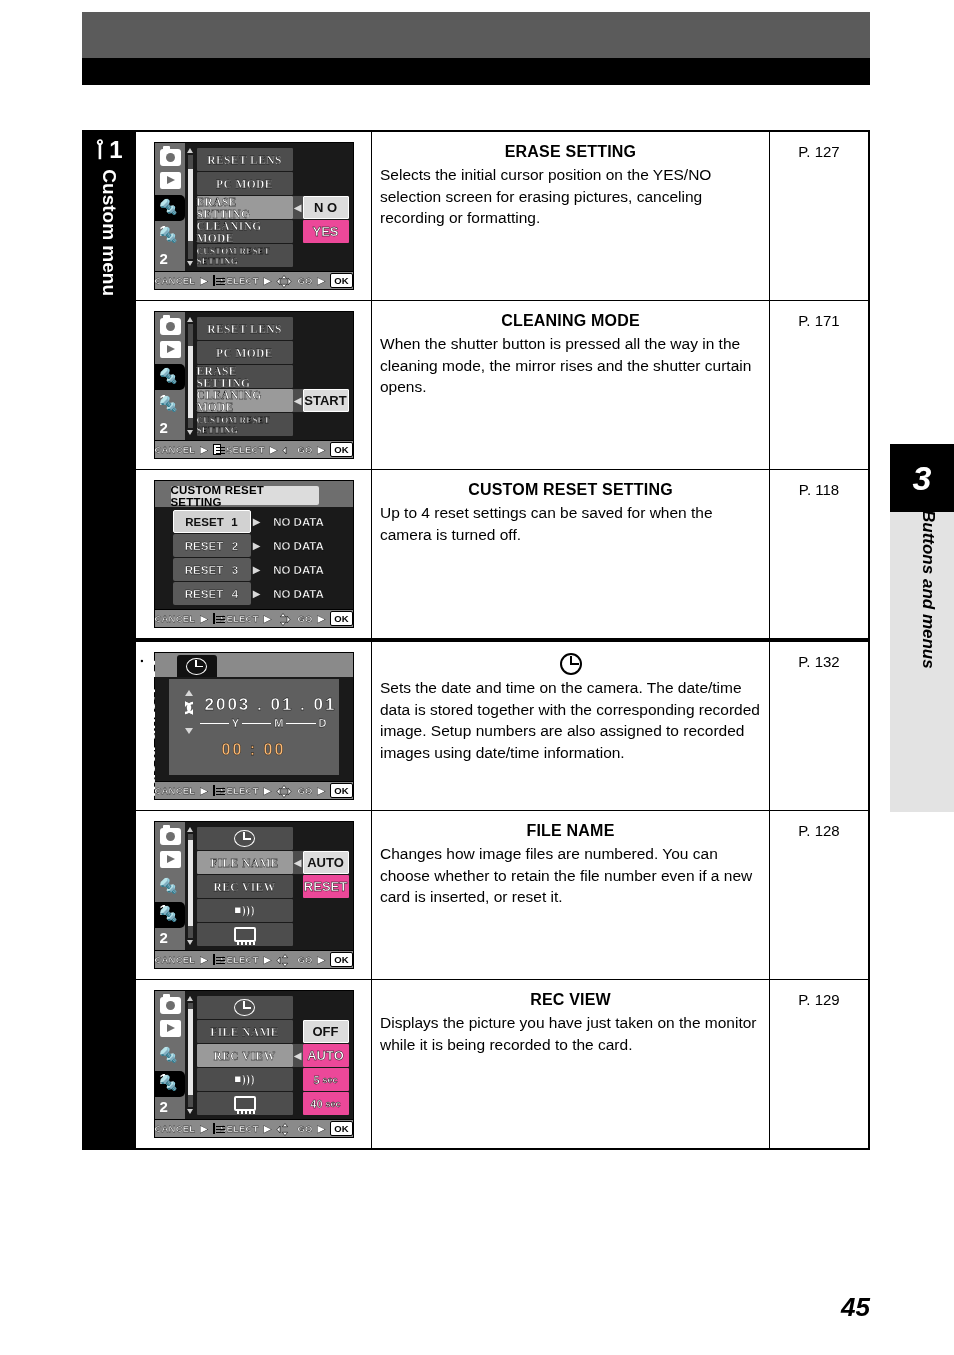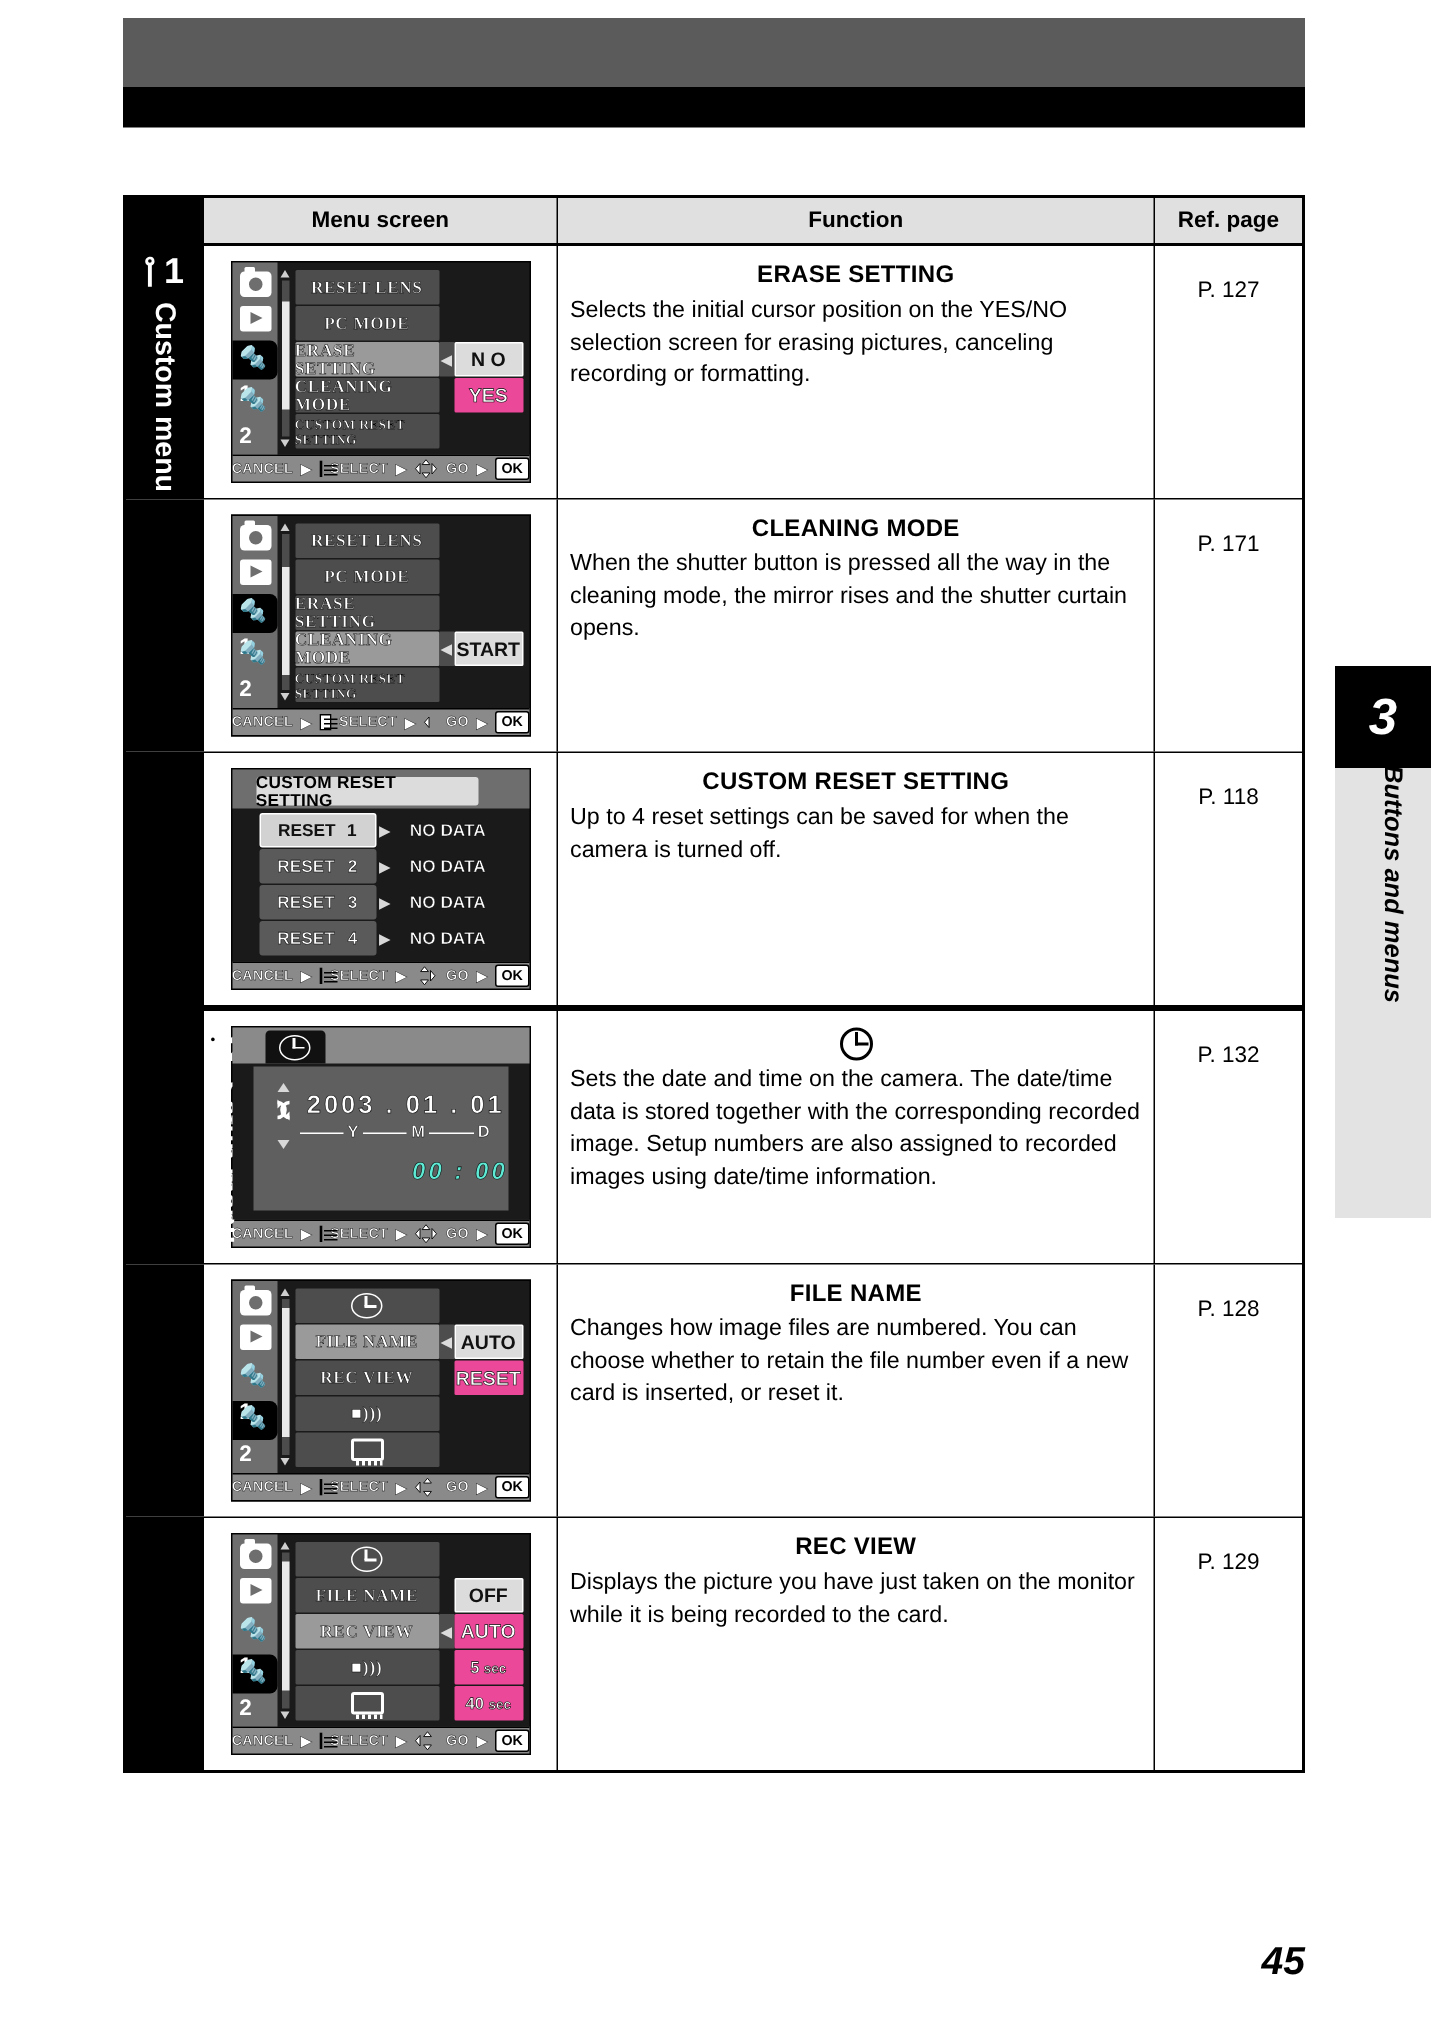--- a/index.html
+++ b/index.html
@@ -39,21 +39,21 @@
     background:#e0e0e0; text-align:center; font-weight:bold; font-size:15px;
     padding:6px 0 7px; border-bottom:2px solid #000;
   }
   .hdr-row .sidecol { border-bottom:2px solid #000; }
 
   .body-row { border-bottom:1px solid #000; }
   .body-row.thick { border-bottom:4px solid #000; }
   .body-row.last { border-bottom:none; }
   .body-row .c-menu { padding:10px 0 10px 0; display:flex; justify-content:center; }
   .body-row .c-func { padding:11px 8px 8px 8px; }
-  .body-row .c-ref  { padding:21px 0 0 0; text-align:center; font-size:15px; }
+  .body-row .c-ref  { padding:11px 0 0 0; text-align:center; font-size:15px; }
 
   .fn-title { text-align:center; font-weight:bold; font-size:16px; margin-bottom:3px; letter-spacing:0.2px; }
   .fn-body { font-size:15.5px; line-height:21.5px; }
 
   
   .vlabel { position:absolute; left:0; top:0; width:50px; height:100%; color:#fff; }
   .vlab-inner { position:absolute; left:50%; top:50%; transform:translate(-50%,-50%) rotate(90deg);
                 white-space:nowrap; display:flex; align-items:center; gap:6px; }
   .vlab-inner .wtxt { font-size:19px; font-weight:bold; font-family:"Liberation Sans", sans-serif; }
   .wrench-badge { display:inline-flex; align-items:center; transform:rotate(-90deg); }
@@ -137,22 +137,22 @@
   
   .dt-head { position:absolute; left:0; top:0; width:198px; height:24px; background:#8a8a8a; }
   .dt-tab { position:absolute; left:22px; top:2px; width:40px; height:22px; background:#111; border-radius:3px 3px 0 0;
             display:flex; align-items:center; justify-content:center; }
   .dt-body { position:absolute; left:14px; top:26px; width:170px; height:96px; background:#5f5f5f; }
   .dt-date { position:absolute; left:36px; top:16px; color:#fff; font-size:17px; font-weight:bold;
              letter-spacing:2px; -webkit-text-stroke:0.4px #000; font-family:"Liberation Sans", sans-serif; }
   .dt-ymd { position:absolute; left:28px; top:38px; width:130px; color:#fff; font-size:11px; font-weight:bold;
             display:flex; justify-content:space-between; align-items:center; -webkit-text-stroke:0.3px #000;}
   .dt-ymd .dash { flex:1 1 auto; height:1px; background:#fff; margin:0 3px; }
-  .dt-time { position:absolute; left:0; top:62px; width:170px; text-align:right; color:#5eead4;
-             font-size:16px; font-weight:bold; letter-spacing:2px;font-style:italic; -webkit-text-stroke:0.4px #000; }
+  .dt-time { position:absolute; left:0; top:62px; width:170px; text-align:center; color:#fdba74;
+             font-size:16px; font-weight:bold; letter-spacing:2px; -webkit-text-stroke:0.4px #000; }
   .dt-updn { position:absolute; left:12px; top:10px; width:16px; height:46px; color:#fff; }
   .clock-ic { display:inline-block; width:21px; height:17px; border:1.8px solid #fff; border-radius:50%;
               position:relative; }
   .clock-ic::before { content:""; position:absolute; left:8px; top:1px; width:1.6px; height:7px; background:#fff; }
   .clock-ic::after { content:""; position:absolute; left:8px; top:7px; width:8px; height:1.6px; background:#fff; }
 
   
   .ic-beep { color:#fff; font-size:12px; font-weight:bold; -webkit-text-stroke:0.3px #000; }
   .ic-mon { display:inline-block; width:22px; height:15px; border:2px solid #fff; border-radius:2px; position:relative;}
   .ic-mon::after { content:""; position:absolute; left:1px; bottom:-5px; width:18px; height:3px;
@@ -178,26 +178,20 @@
 
   <div class="tab-num">
     <span>3</span>
   </div>
   <div class="tab-txt">
     <span>Buttons and menus</span>
   </div>
 
   <div class="tbl">
 
-    <div class="row hdr-row">
-      <div class="sidecol"></div>
-      <div class="c-menu">Menu screen</div>
-      <div class="c-func">Function</div>
-      <div class="c-ref">Ref. page</div>
-    </div>
 
     <div class="row body-row">
       <div class="sidecol">
         <div class="vlabel">
           <div class="vlab-inner">
             <span class="wrench-badge">
               <svg width="13" height="22" viewBox="0 0 13 22">
                   <path d="M5 0.5c-2 0-3.5 1.4-3.5 3.1 0 1.2 .7 2.2 1.8 2.7V20.5h2.6V6.3C7 5.8 7.7 4.8 7.7 3.6 7.7 1.9 6.6 .5 5 .5z" fill="#fff"></path>
                   <circle cx="4.6" cy="3.3" r="1.2" fill="#000"></circle>
                 </svg>

